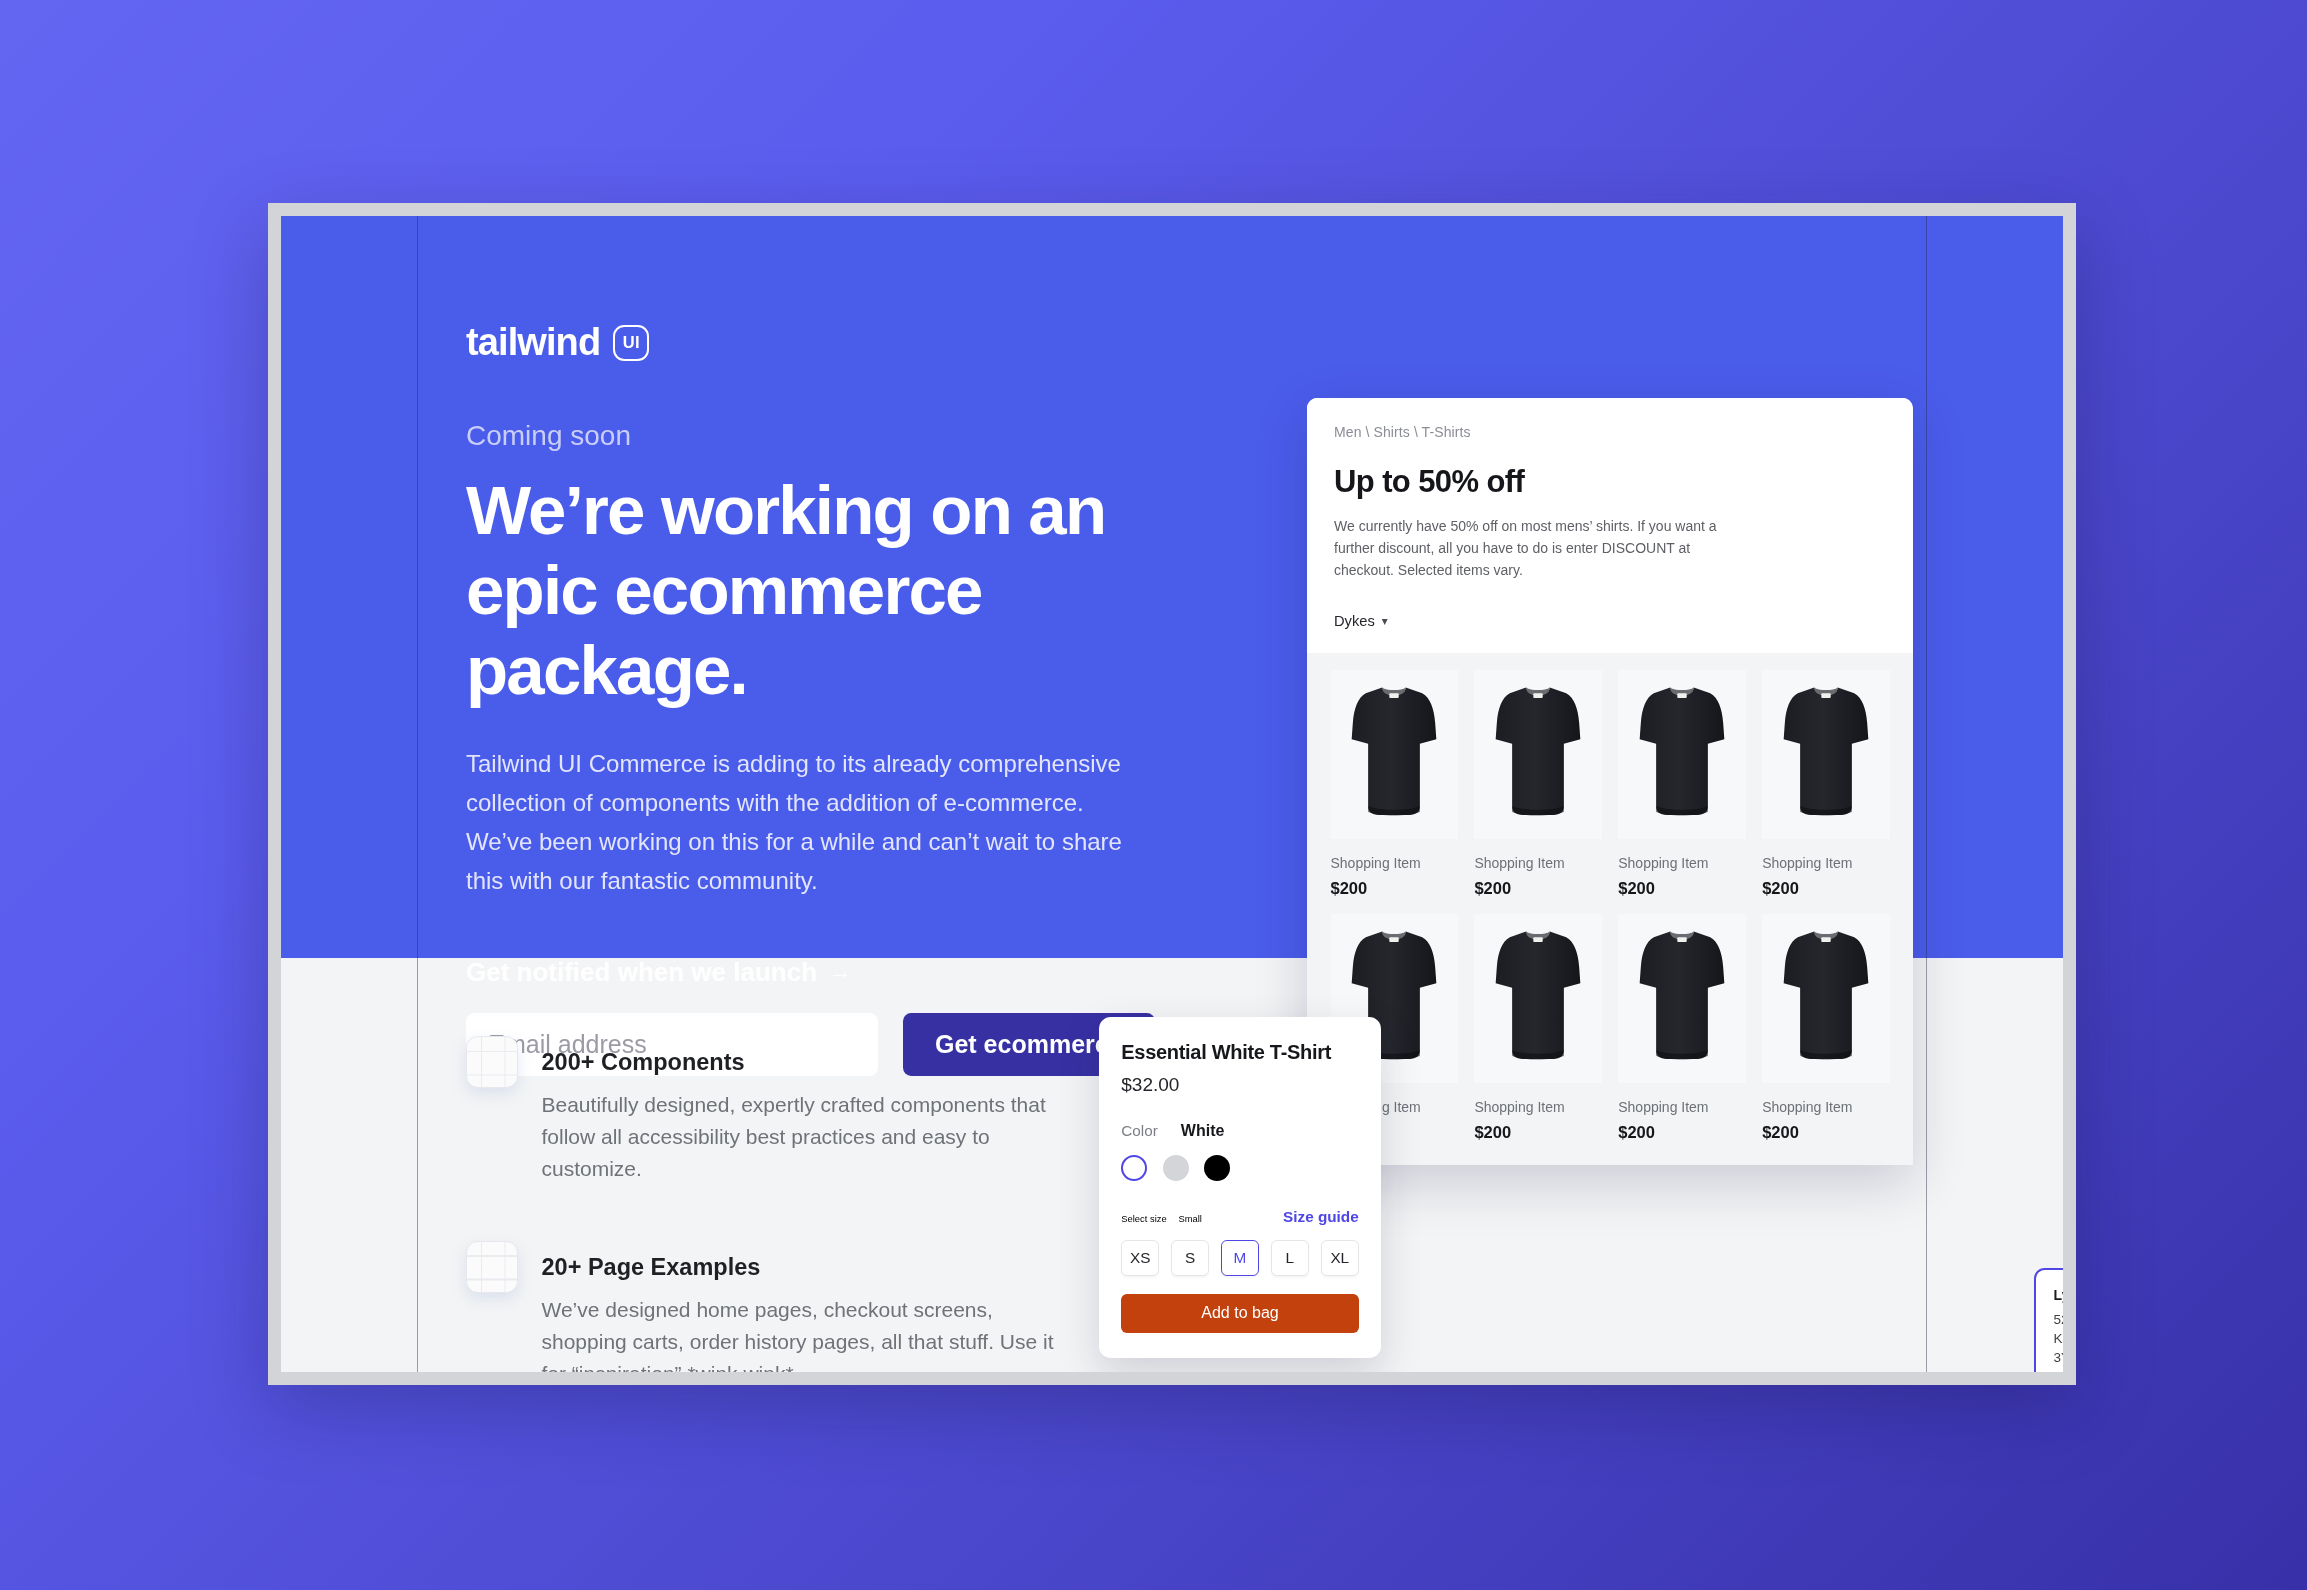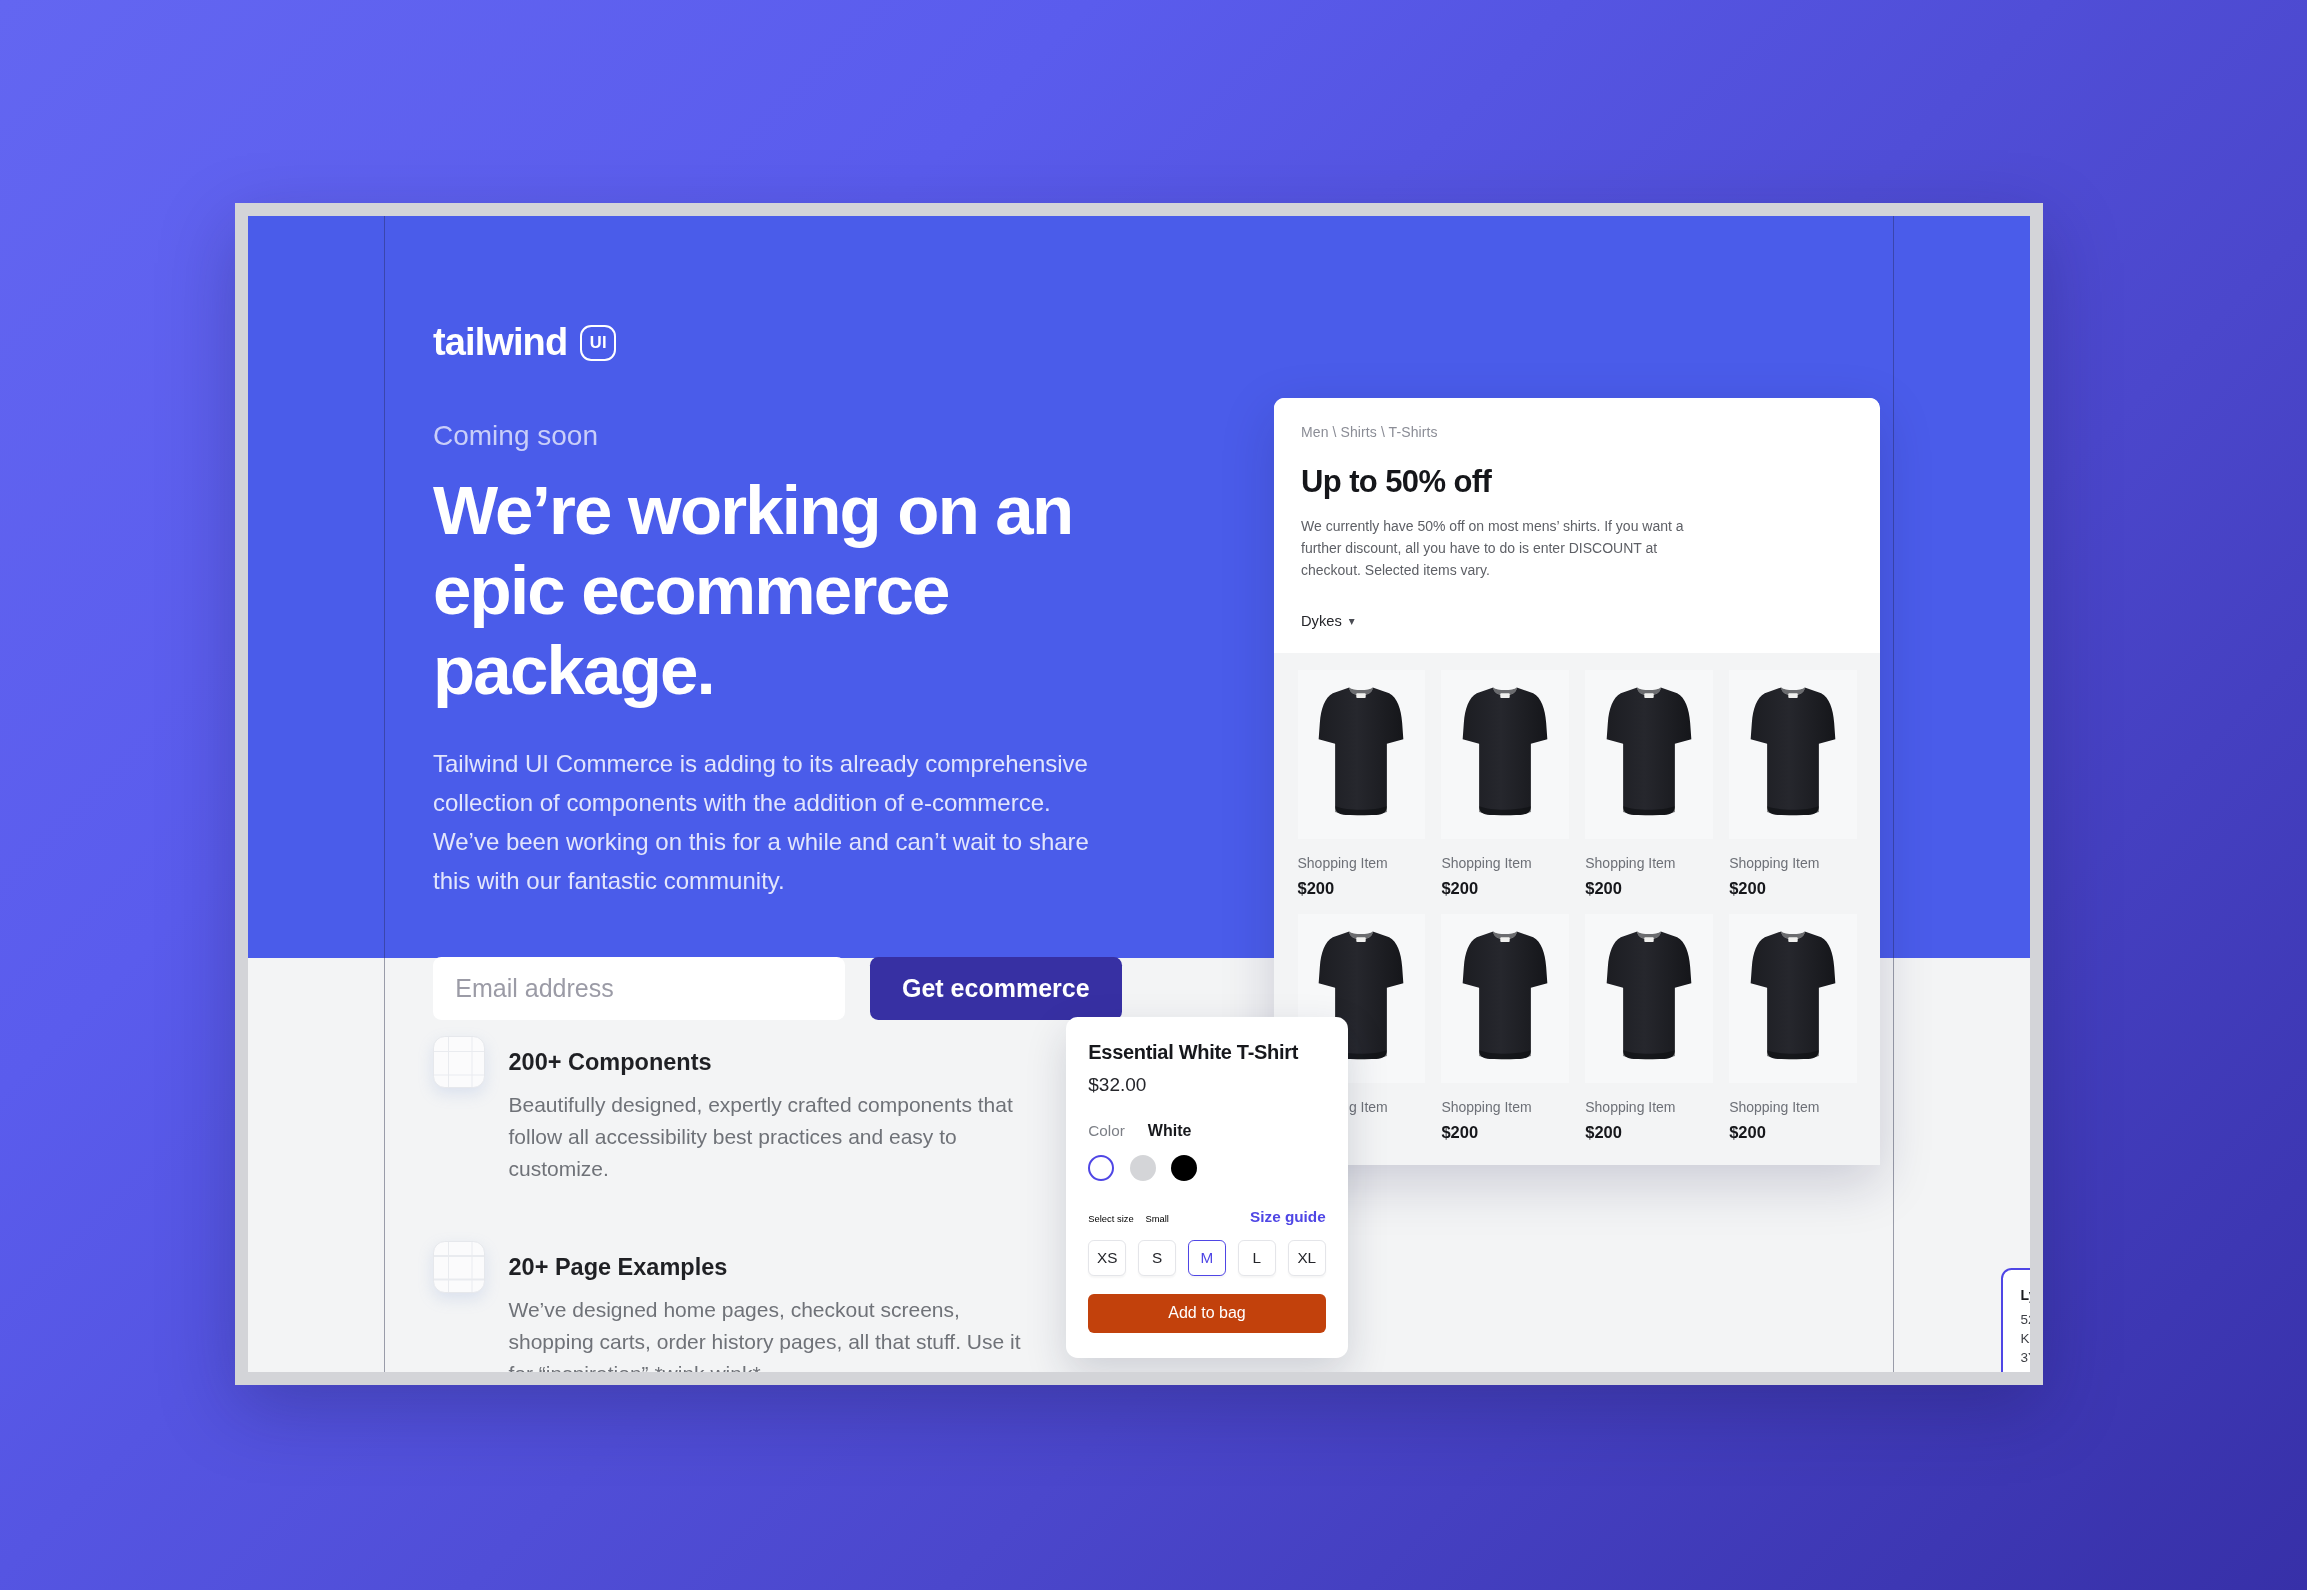--- a/index.html
+++ b/index.html
@@ -9,21 +9,21 @@
     overflow: hidden;
   }
   body {
     background: linear-gradient(135deg, #6366f1 0%, #5a5ced 28%, #4b47cc 65%, #3730a8 100%);
     position: relative;
   }
 
   
   .frame {
     position: absolute;
-    left: 235px; top: 203px;
+    left: 268px; top: 203px;
     width: 1808px; height: 1182px;
     background: #d3d4d8;
     padding: 13px;
     box-shadow: 0 23.5px 71px rgba(20,18,70,.28);
   }
   .viewport {
     position: relative;
     width: 100%; height: 100%;
     background: #f3f4f5;
     overflow: hidden;
@@ -322,20 +322,24 @@
     <div class="hero-content">
       <div class="logo-row">
         <span class="logo-word">tailwind</span>
         <span class="logo-badge">UI</span>
       </div>
 
       <div class="eyebrow">Coming soon</div>
       <h1 class="headline">We’re working on an epic ecommerce package.</h1>
       <p class="lede">Tailwind UI Commerce is adding to its already comprehensive collection of components with the addition of e-commerce. We’ve been working on this for a while and can’t wait to share this with our fantastic community.</p>
 
+      <div class="notify-label">
+        <span>Get notified when we launch</span>
+        <span class="arrow-icon">→</span>
+      </div>
 
       <form class="notify-form">
         <input class="email-input" type="text" placeholder="Email address" value="" style="">
         <button class="notify-btn" type="button">Get ecommerce</button>
       </form>
     </div>
 
     <div class="features">
       <div class="feature">
         <div class="feature-icon"></div>

